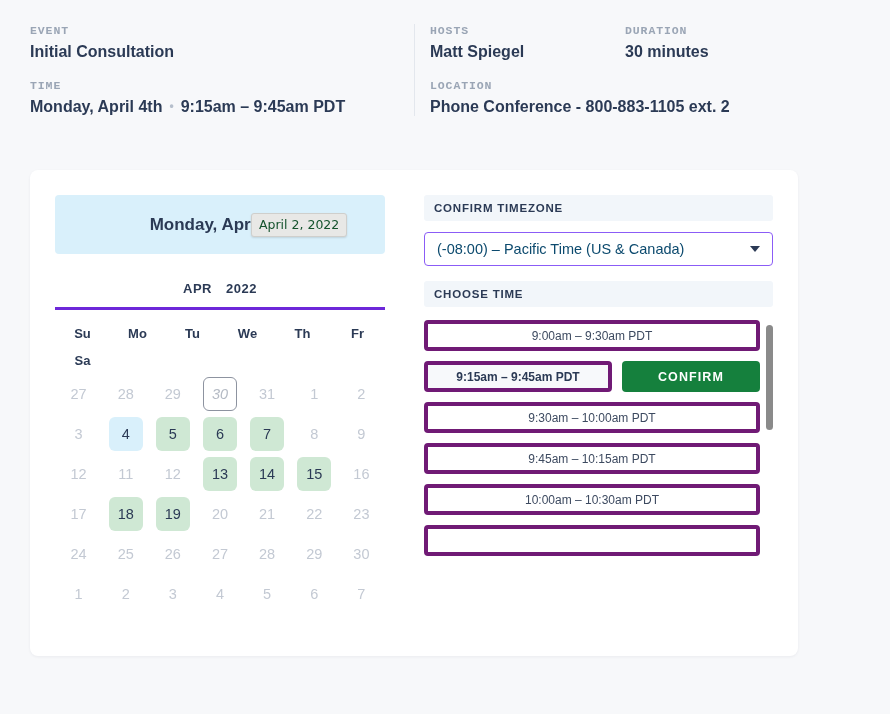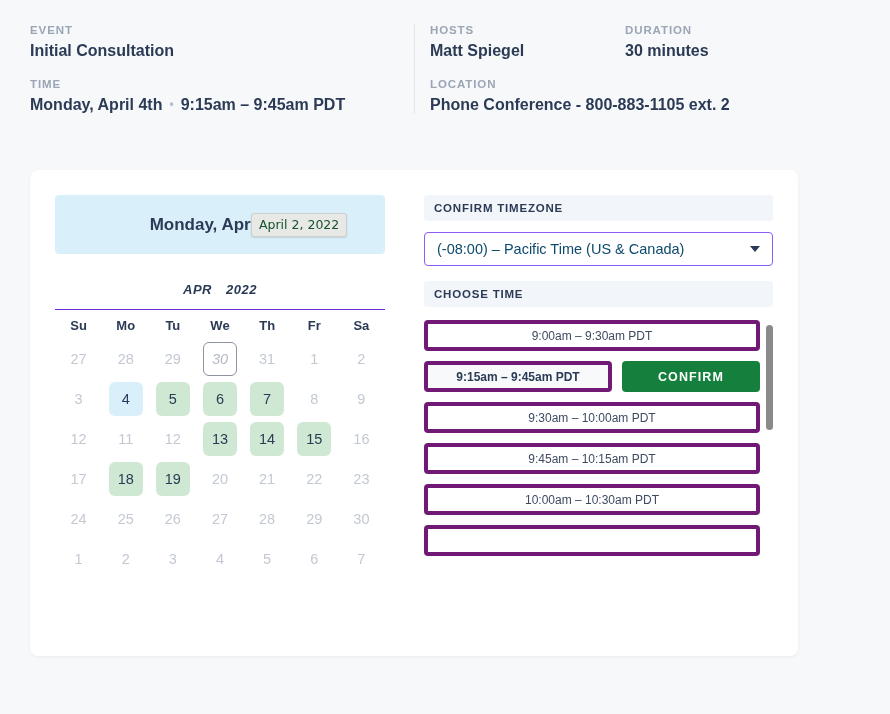--- a/index.html
+++ b/index.html
@@ -31,20 +31,21 @@
   .right-inner.hosts { width: 195px; }
   .right-inner.duration { flex: 1; }
 
   .field-label {
     font-size: 11.5px;
     letter-spacing: 0.9px;
     font-weight: bold;
     color: #9aa5b5;
     text-transform: uppercase;
     margin-bottom: 6px;
+    font-family: Liberation Mono, monospace;
   }
   .field-value {
     font-size: 16px;
     font-weight: bold;
     color: #2b3a55;
     margin-bottom: 18px;
     white-space: nowrap;
   }
   .field-value.last { margin-bottom: 0; }
   .dot-sep {
@@ -106,34 +107,33 @@
     z-index: 20;
   }
 
   .month-row {
     display: flex;
     align-items: center;
     justify-content: center;
     gap: 14px;
     height: 40px;
     margin-top: 16px;
-    border-bottom: 1px solid #6d28d9;
-    font-style: italic;
+    border-bottom: 3px solid #6d28d9;
   }
   .month-label, .year-label {
     font-size: 13px;
     font-weight: bold;
     letter-spacing: 0.5px;
     color: #2b3a55;
   }
 
   .weekday-row {
     display: grid;
-    grid-template-columns: repeat(7, 1fr);
-    margin-top: 2px;
+    grid-template-columns: repeat(6, 1fr);
+    margin-top: 10px;
   }
   .weekday {
     text-align: center;
     font-size: 13px;
     font-weight: bold;
     color: #2b3a55;
     padding: 6px 0;
   }
 
   .day-grid {

